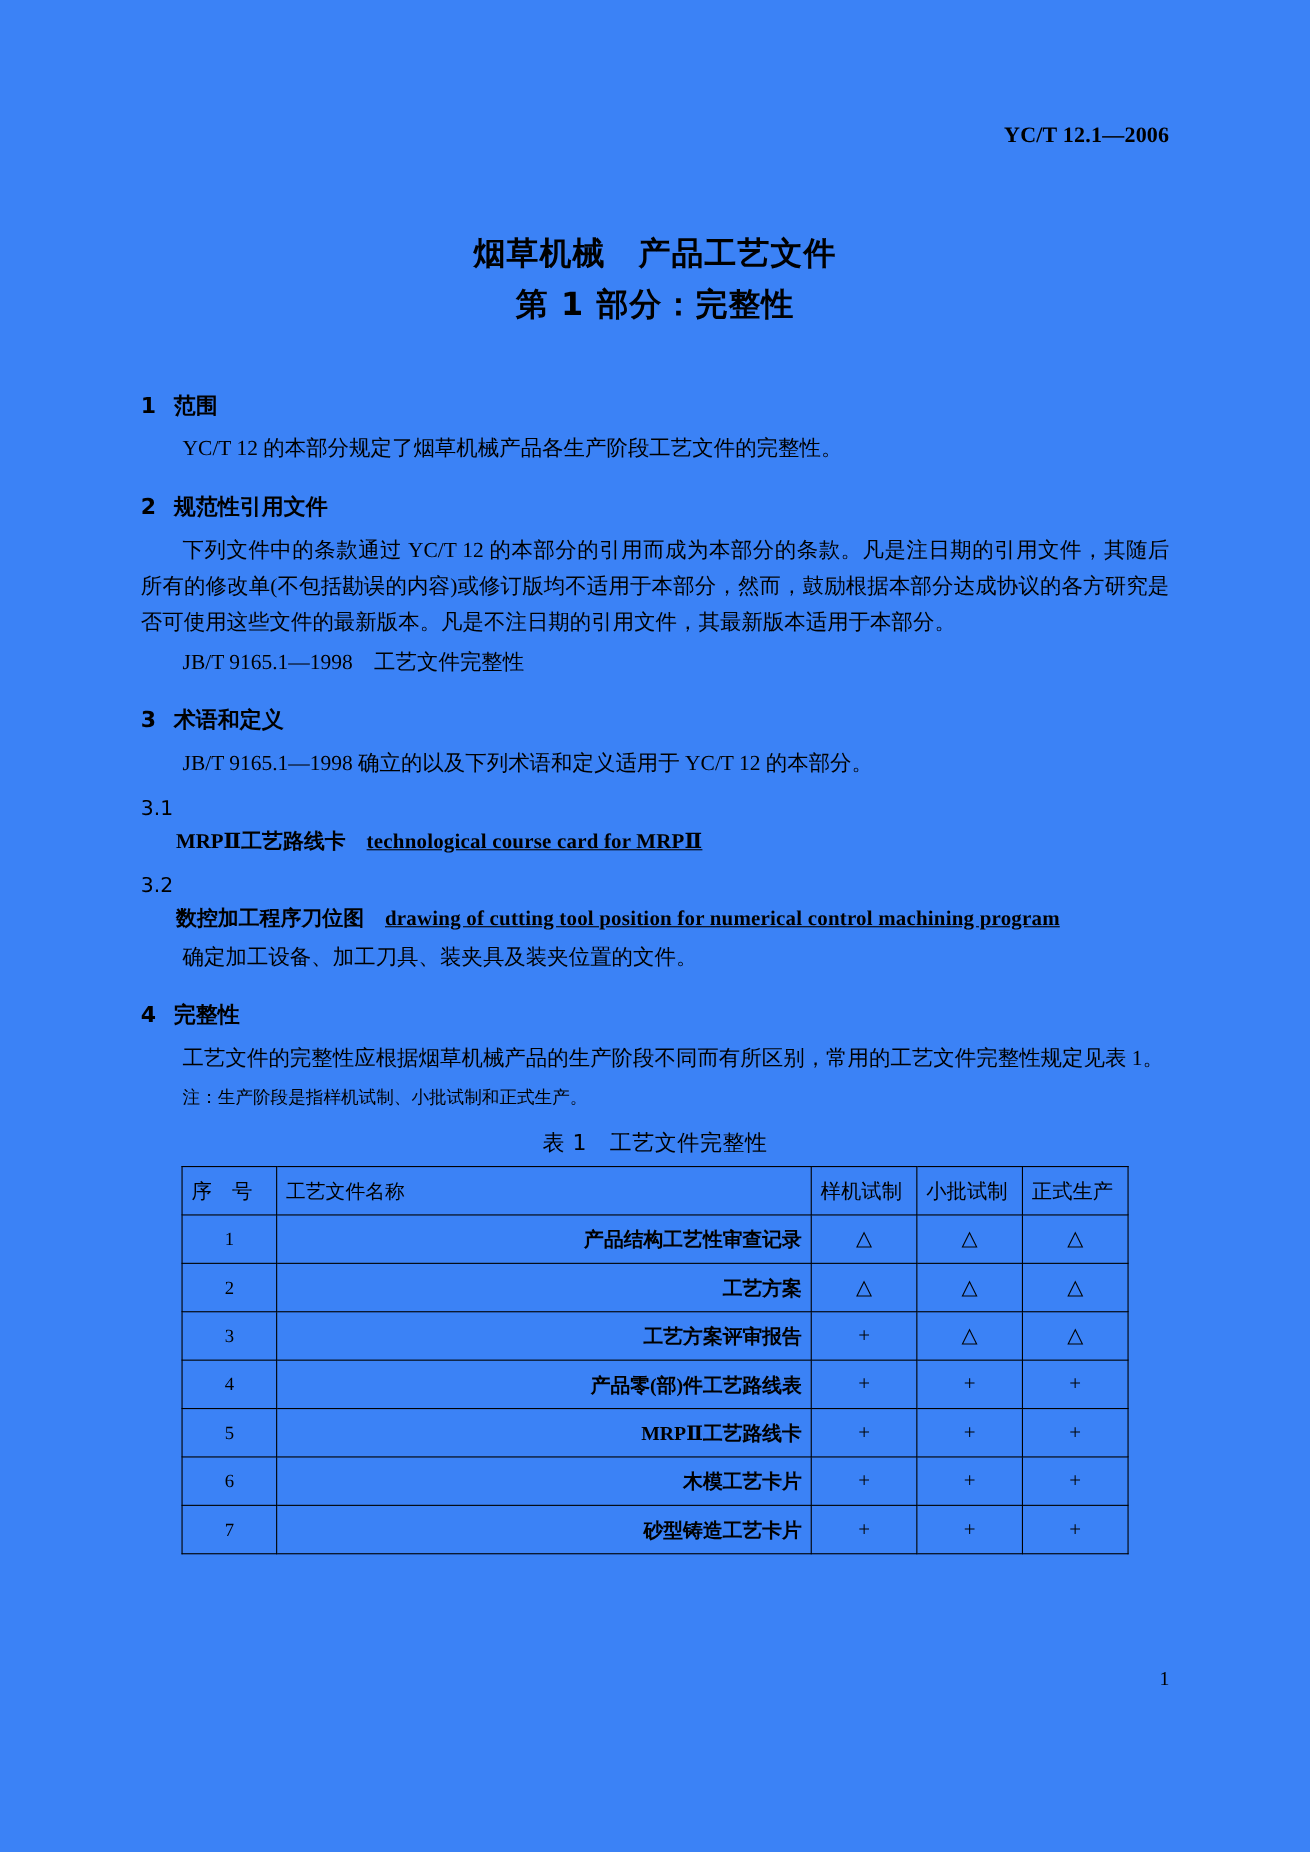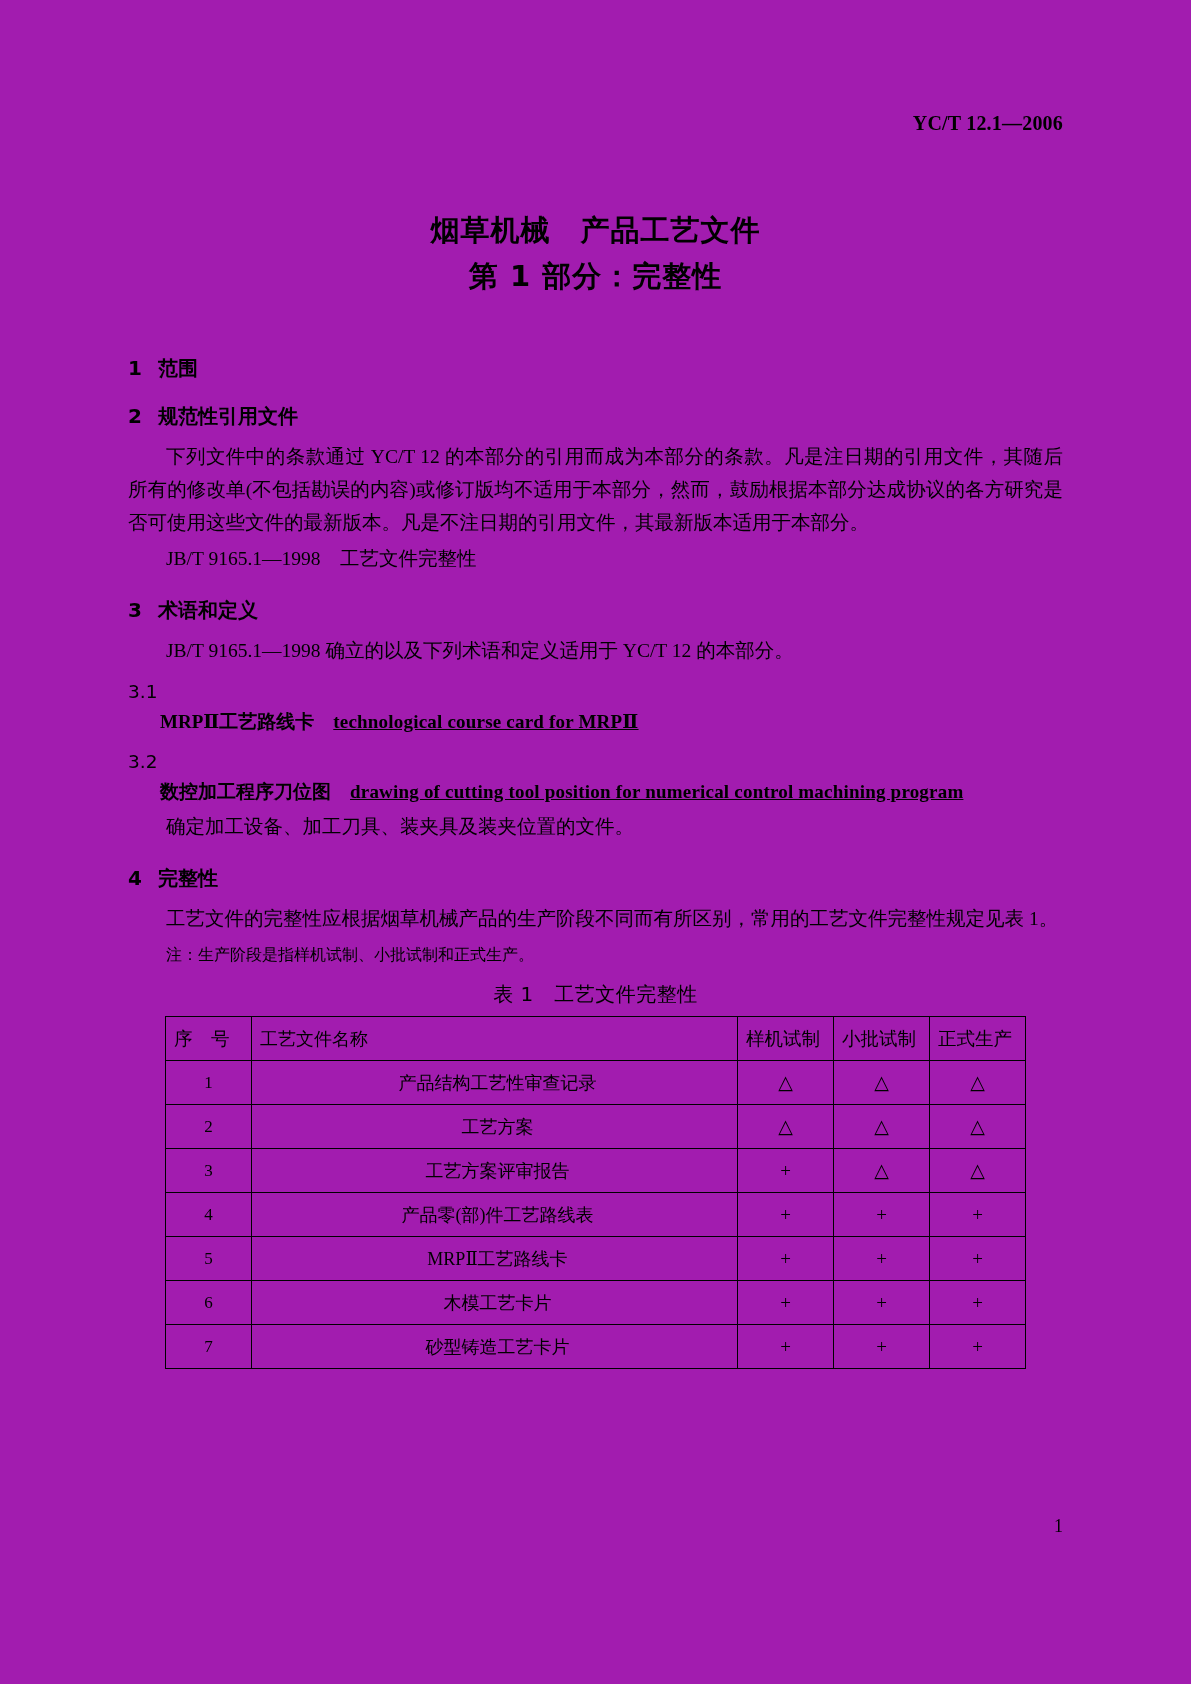--- a/index.html
+++ b/index.html
@@ -9,21 +9,21 @@
   }
   body {
     font-family: "Liberation Serif", "DejaVu Serif", serif;
     color: #000000;
   }
   .page {
     position: relative;
     width: 1191px;
     height: 1684px;
     margin: 0 auto;
-    background: #a21caf;
+    background: #3b82f6;
     overflow: hidden;
     box-sizing: border-box;
   }
 
   
   .page-header {
     position: absolute;
     top: 112px;
     right: 128px;
     font-size: 20px;
@@ -126,21 +126,21 @@
     height: 44px;
     padding: 0 8px;
     box-sizing: border-box;
   }
   table.spec thead th {
     text-align: left;
     font-size: 18.5px;
   }
   table.spec thead th.c-name { font-size: 18px; }
   table.spec td.c-idx { text-align: center; font-size: 17px; }
-  table.spec td.c-name { text-align: center; padding-left: 14px; }
+  table.spec td.c-name { text-align: right; padding-left: 14px; font-weight: bold; }
   table.spec td.c-mark { text-align: center; font-size: 19px; }
 
   col.w-idx  { width: 86px; }
   col.w-name { width: 486px; }
   col.w-st   { width: 96px; }
 
   
   .page-number {
     position: absolute;
     bottom: 147px;
@@ -158,20 +158,21 @@
   <div class="doc-title-block">
     <div class="doc-title-main">烟草机械　产品工艺文件</div>
     <div class="doc-title-sub">第 1 部分：完整性</div>
   </div>
 
   <div class="content">
 
     <div class="h-sec">
       <span class="num">1</span><span>范围</span>
     </div>
+    <p class="para indent">YC/T 12 的本部分规定了烟草机械产品各生产阶段工艺文件的完整性。</p>
 
     <div class="h-sec">
       <span class="num">2</span><span>规范性引用文件</span>
     </div>
     <p class="para indent">下列文件中的条款通过 YC/T 12 的本部分的引用而成为本部分的条款。凡是注日期的引用文件，其随后所有的修改单(不包括勘误的内容)或修订版均不适用于本部分，然而，鼓励根据本部分达成协议的各方研究是否可使用这些文件的最新版本。凡是不注日期的引用文件，其最新版本适用于本部分。</p>
     <p class="para hang">JB/T 9165.1—1998　工艺文件完整性</p>
 
     <div class="h-sec">
       <span class="num">3</span><span>术语和定义</span>
     </div>

